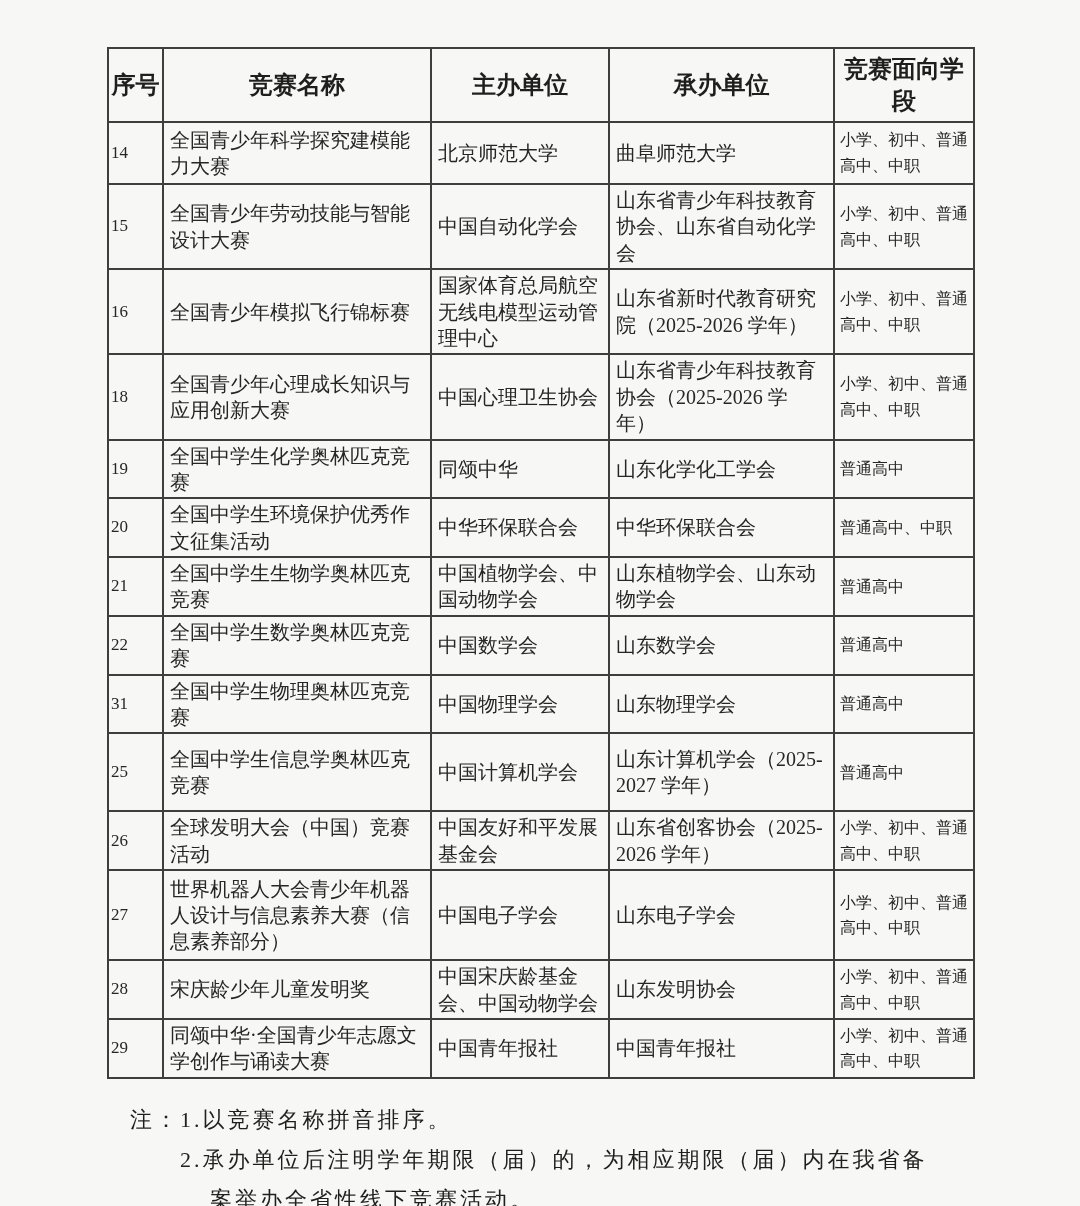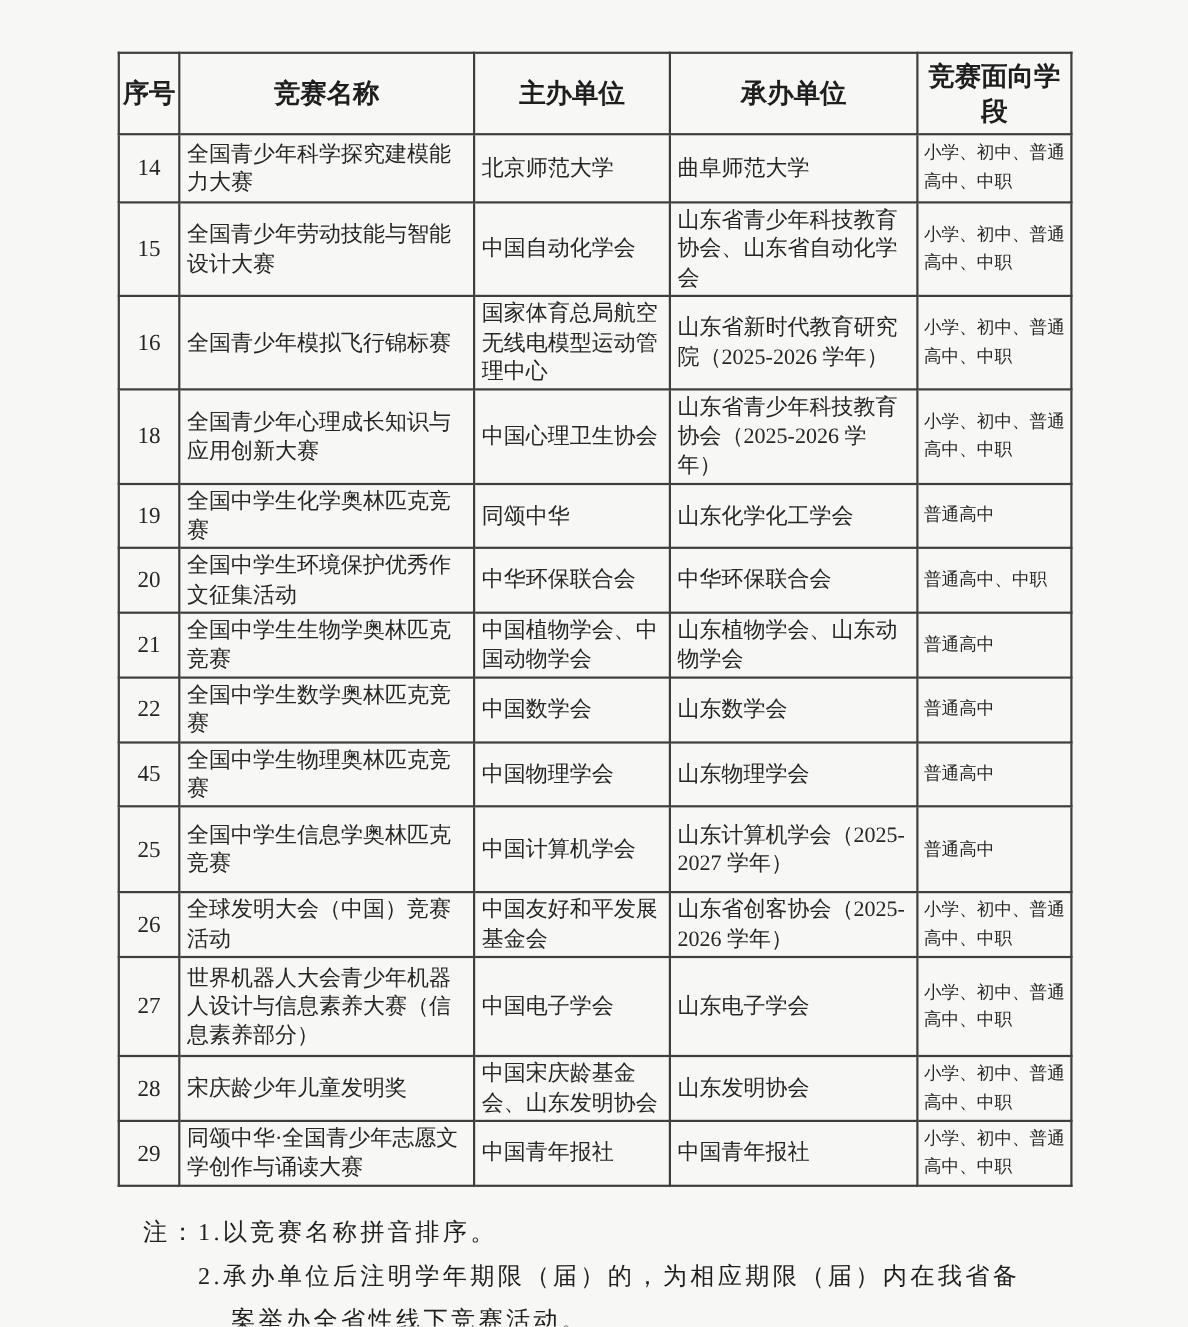--- a/index.html
+++ b/index.html
@@ -39,22 +39,21 @@
     color: #1e1e1e;
     padding: 4px 2px;
   }
   td {
     font-size: 20px;
     line-height: 1.32;
     padding: 2px 6px;
     color: #262626;
   }
   td.num {
-    text-align: center;
-    font-size: 21px;
+    font-size: 17px;
     padding: 2px 2px;
   }
   td.stage {
     font-size: 16px;
     line-height: 1.6;
     padding: 2px 5px;
   }
   .notes {
     position: absolute;
     left: 130px; top: 1100px;
@@ -146,21 +145,21 @@
         <td class="stage">普通高中</td>
       </tr>
       <tr style="height:55px">
         <td class="num">22</td>
         <td class="name">全国中学生数学奥林匹克竞赛</td>
         <td class="host">中国数学会</td>
         <td class="org">山东数学会</td>
         <td class="stage">普通高中</td>
       </tr>
       <tr style="height:55px">
-        <td class="num">45</td>
+        <td class="num">31</td>
         <td class="name">全国中学生物理奥林匹克竞赛</td>
         <td class="host">中国物理学会</td>
         <td class="org">山东物理学会</td>
         <td class="stage">普通高中</td>
       </tr>
       <tr style="height:78px">
         <td class="num">25</td>
         <td class="name">全国中学生信息学奥林匹克竞赛</td>
         <td class="host">中国计算机学会</td>
         <td class="org">山东计算机学会（2025-2027 学年）</td>
@@ -176,21 +175,21 @@
       <tr style="height:90px">
         <td class="num">27</td>
         <td class="name">世界机器人大会青少年机器人设计与信息素养大赛（信息素养部分）</td>
         <td class="host">中国电子学会</td>
         <td class="org">山东电子学会</td>
         <td class="stage">小学、初中、普通高中、中职</td>
       </tr>
       <tr style="height:55px">
         <td class="num">28</td>
         <td class="name">宋庆龄少年儿童发明奖</td>
-        <td class="host">中国宋庆龄基金会、山东发明协会</td>
+        <td class="host">中国宋庆龄基金会、中国动物学会</td>
         <td class="org">山东发明协会</td>
         <td class="stage">小学、初中、普通高中、中职</td>
       </tr>
       <tr style="height:58px">
         <td class="num">29</td>
         <td class="name">同颂中华·全国青少年志愿文学创作与诵读大赛</td>
         <td class="host">中国青年报社</td>
         <td class="org">中国青年报社</td>
         <td class="stage">小学、初中、普通高中、中职</td>
       </tr>

